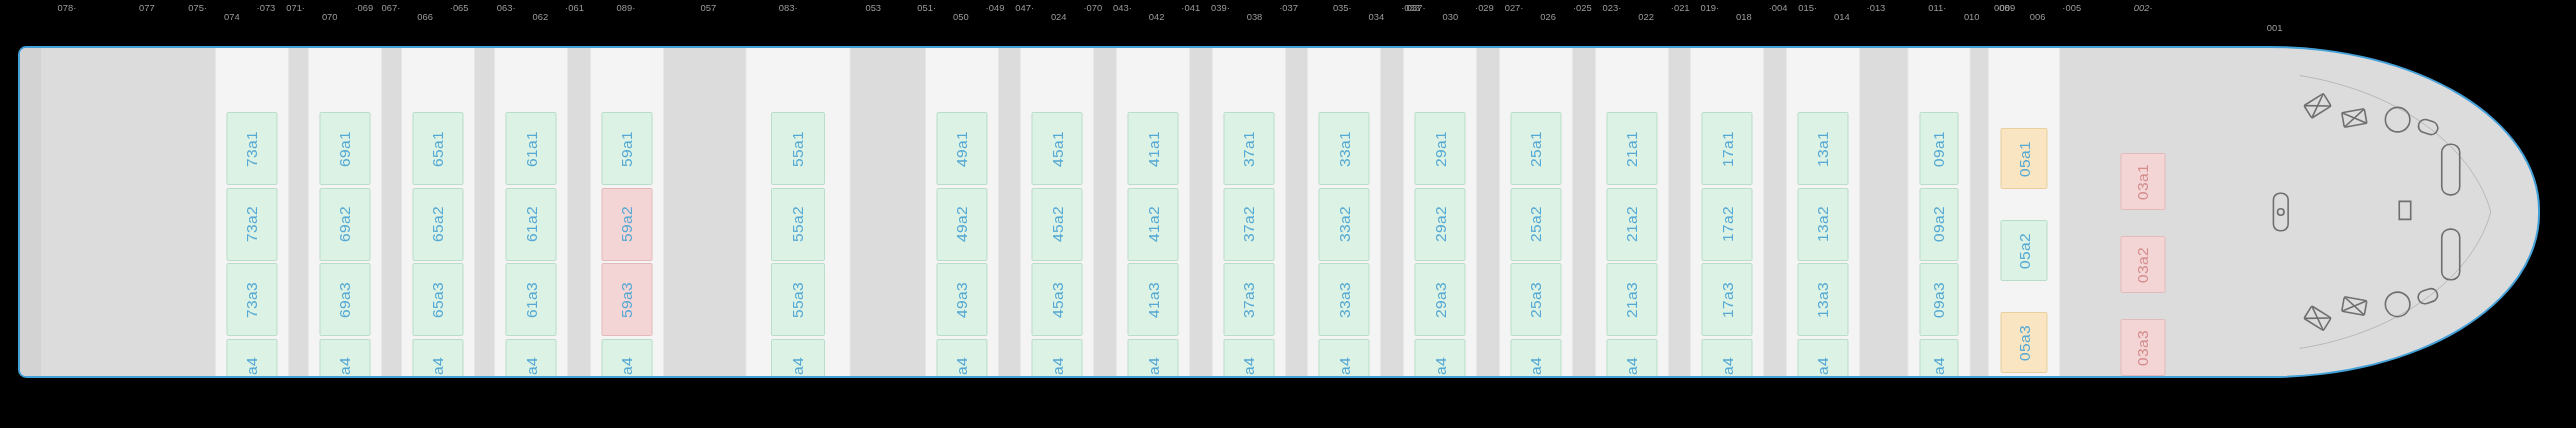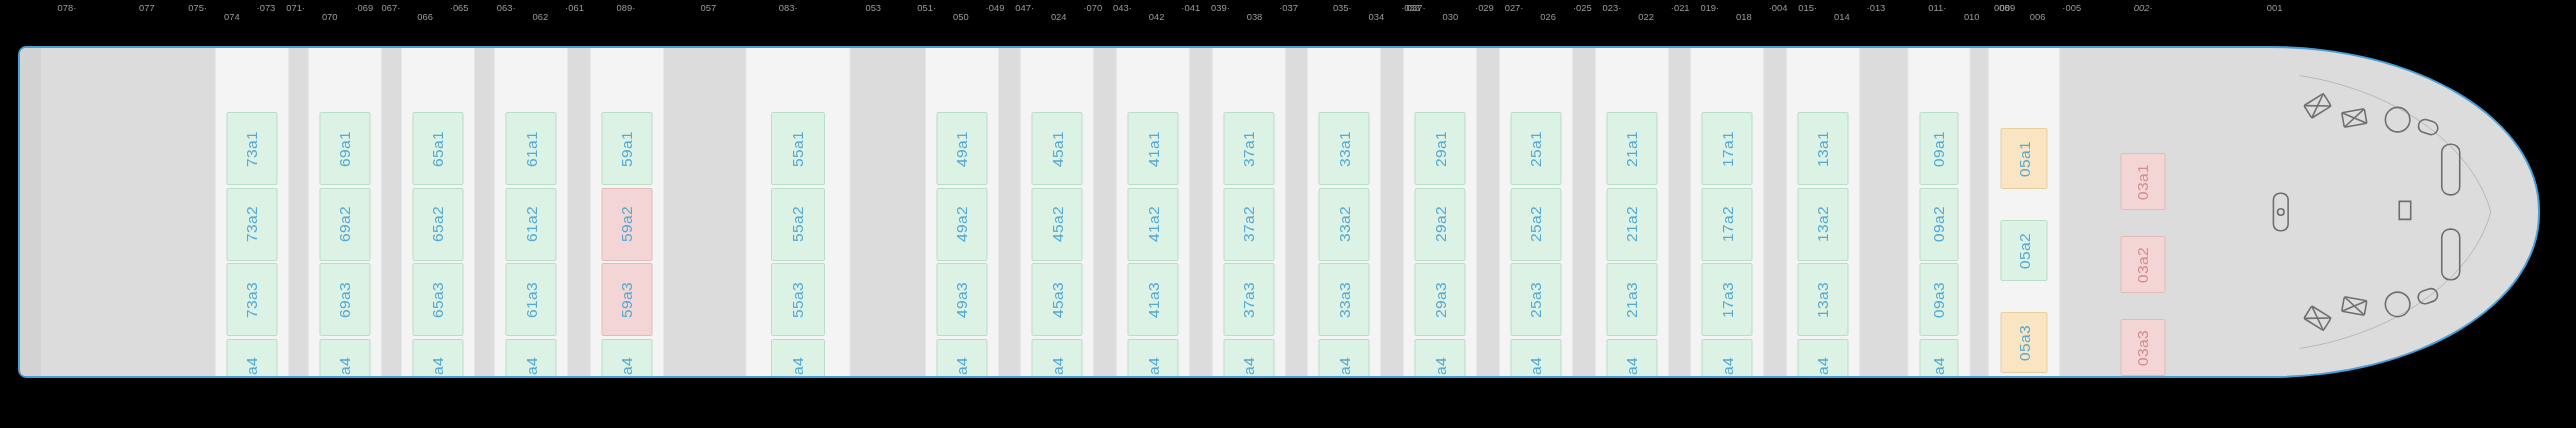--- a/index.html
+++ b/index.html
@@ -177,21 +177,21 @@
           <span>008·</span>
           <span>·005</span>
         </div>
         <div class="tick-bottom">006</div>
       </div>
       <div class="tick" style="left: 83.2%; font-style: italic;">
         <div class="tick-row single">
           <span>002·</span>
         </div>
       </div>
-      <div class="tick" style="left: 88.3%;">
+      <div class="tick" style="left: 88.3%; margin-top: 20px;">
         <div class="tick-row single">
           <span>001</span>
         </div>
       </div>
     </div>
 
   <div class="hull">
     <div class="aft-strip"></div>
     <div id="bands">
         <div class="band" style="left: 9.2%; width: 72px;"></div>

